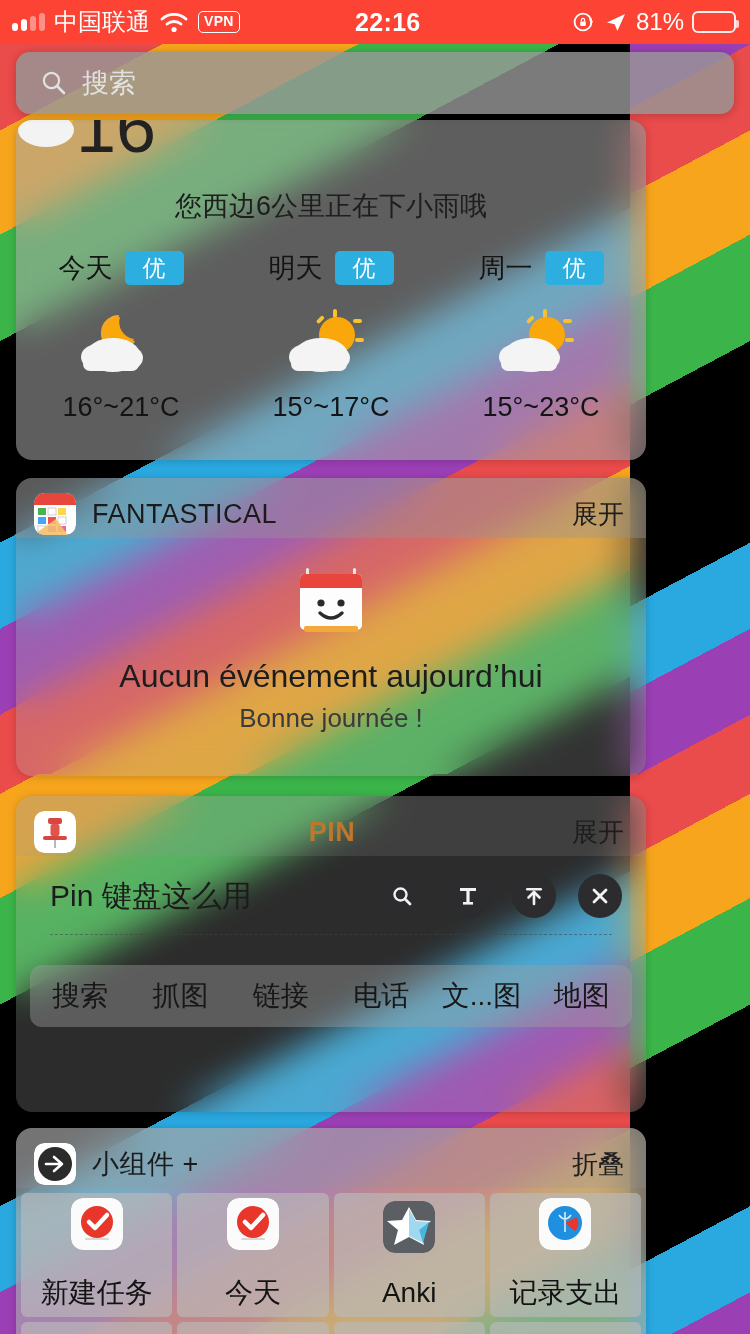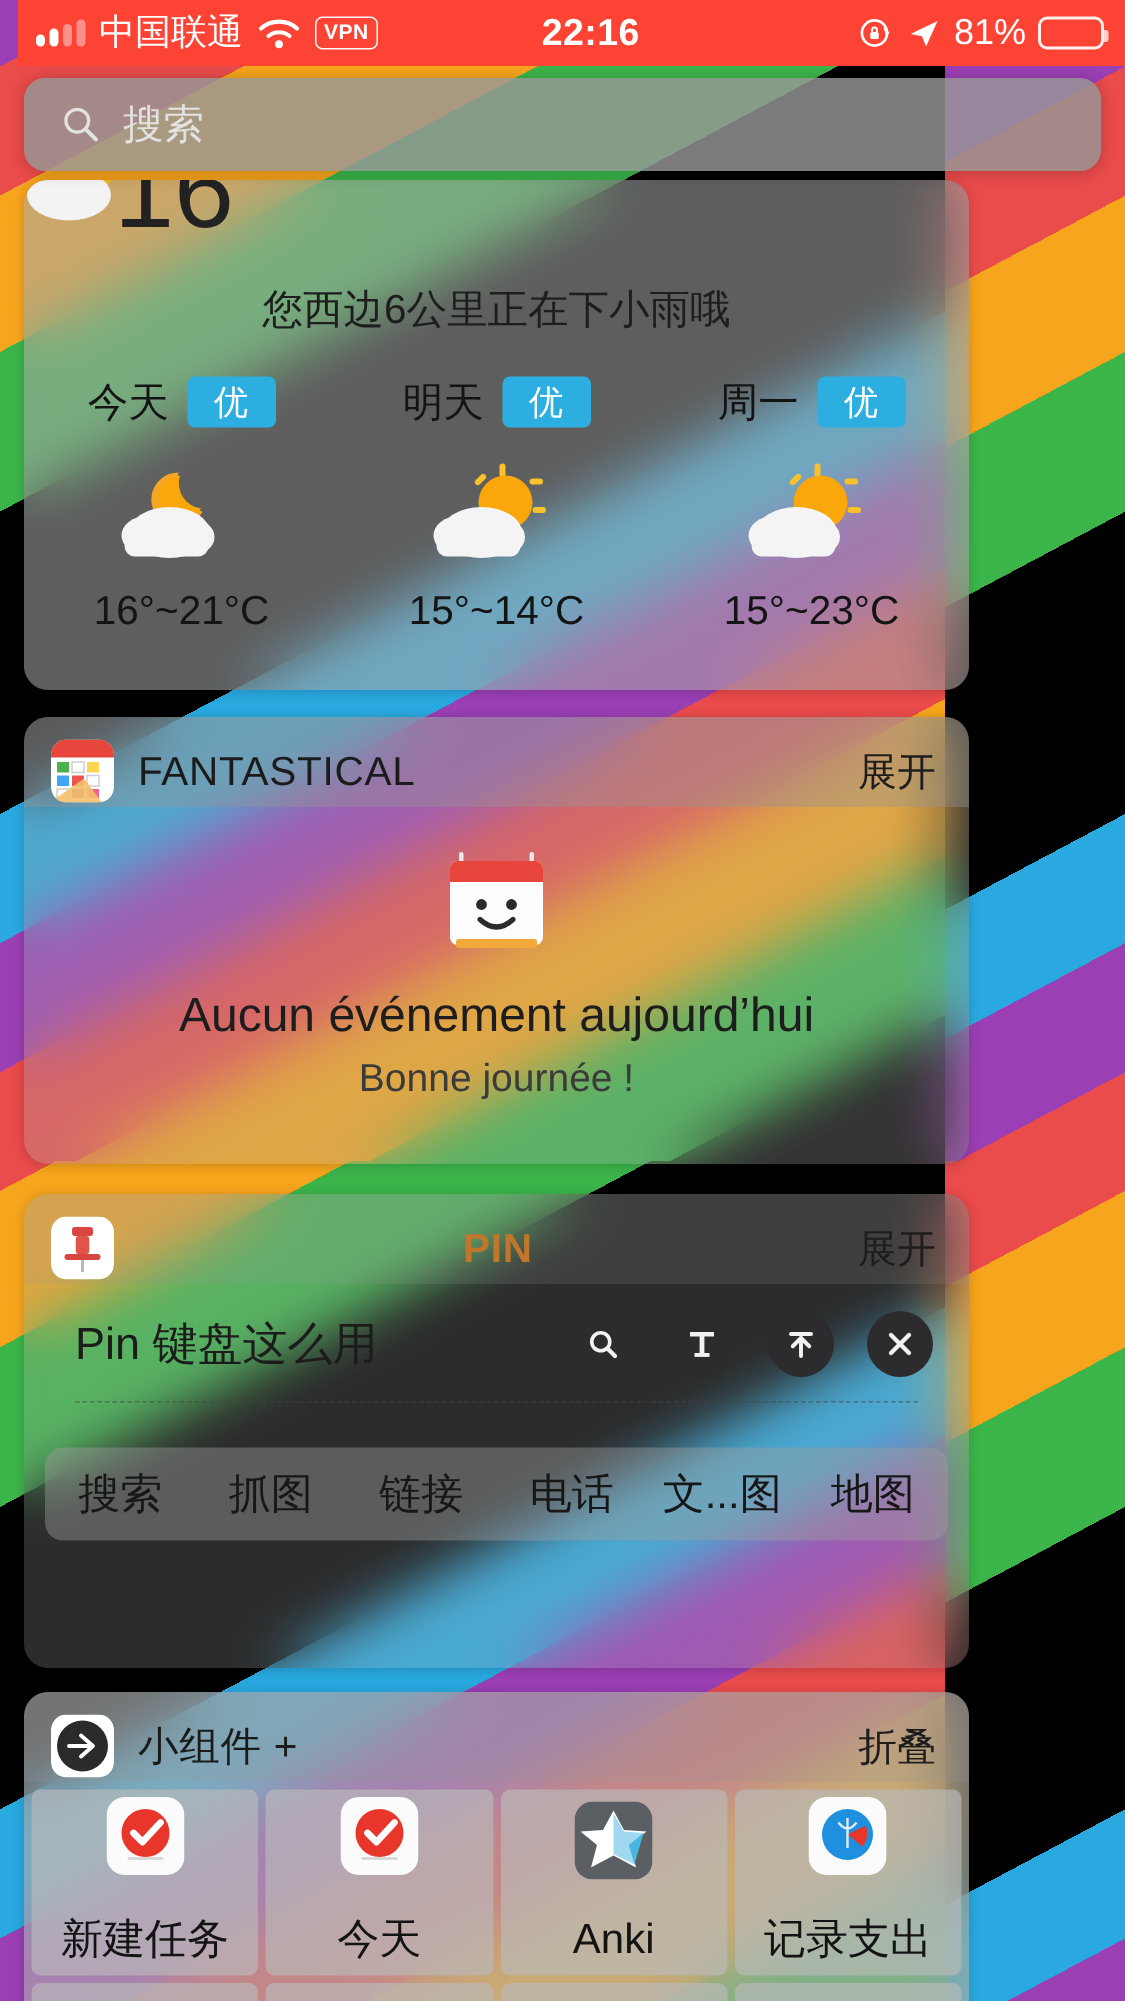--- a/index.html
+++ b/index.html
@@ -28,21 +28,21 @@
         #ea4b4b 272px, #ea4b4b 348px,
         #9b3fb5 348px, #9b3fb5 424px,
         #29a9e0 424px, #29a9e0 500px,
         #000000 500px, #000000 592px
       );
     background-position: -120px -560px;
   }
 
   
   #statusbar {
-    position:absolute; top:0; left:12px; right:0; height:44px;
+    position:absolute; top:0; left:0; right:0; height:44px;
     background:#fc4334;
     display:flex; align-items:center;
     color:#fff;
     z-index:40;
     padding:0 14px 0 12px;
   }
   .sb-left { display:flex; align-items:center; gap:9px; flex:0 0 auto; }
   .sb-center { flex:1 1 auto; display:flex; justify-content:center; }
   .sb-right { display:flex; align-items:center; gap:8px; flex:0 0 auto; }
   .sb-text { font-size:24px; font-weight:500; letter-spacing:0px; line-height:1; }
@@ -243,21 +243,21 @@
                 <rect x="60" y="48" width="4" height="9" rx="2"></rect>
                 <rect x="33" y="13" width="9" height="4" rx="2" transform="rotate(-45 37 15)"></rect>
               </g>
               <circle cx="54" cy="30" r="18" fill="#f9a70b"></circle>
               <ellipse cx="38" cy="50" rx="27" ry="17" fill="#f4f4f4"></ellipse>
               <ellipse cx="23" cy="52" rx="17" ry="13" fill="#f4f4f4"></ellipse>
               <ellipse cx="52" cy="53" rx="15" ry="12" fill="#f4f4f4"></ellipse>
               <rect x="8" y="52" width="56" height="14" rx="7" fill="#f4f4f4"></rect>
             </svg>
           </div>
-          <div class="wx-range">15°~14°C</div>
+          <div class="wx-range">15°~17°C</div>
         </div>
 
         <div class="wx-day">
           <div class="wx-day-top">
             <span class="wx-day-name">周一</span>
             <span class="aqi-chip">优</span>
           </div>
           <div class="wx-ico">
             <svg width="96" height="74" viewBox="0 0 96 74">
               <g fill="#f9c22b">

